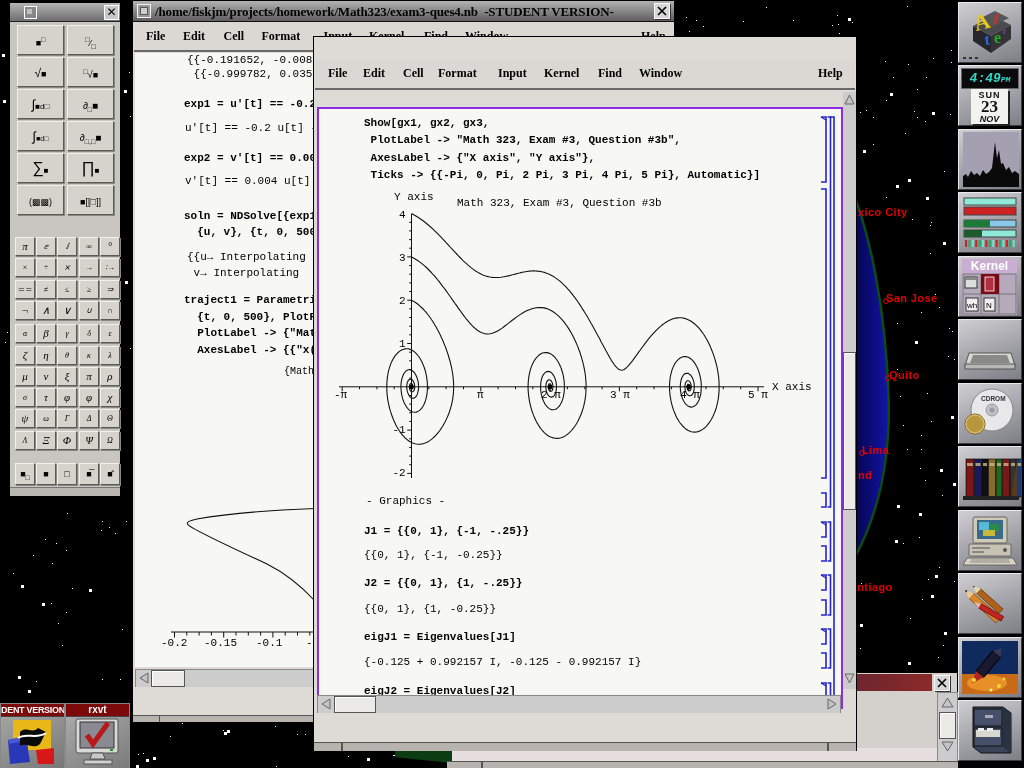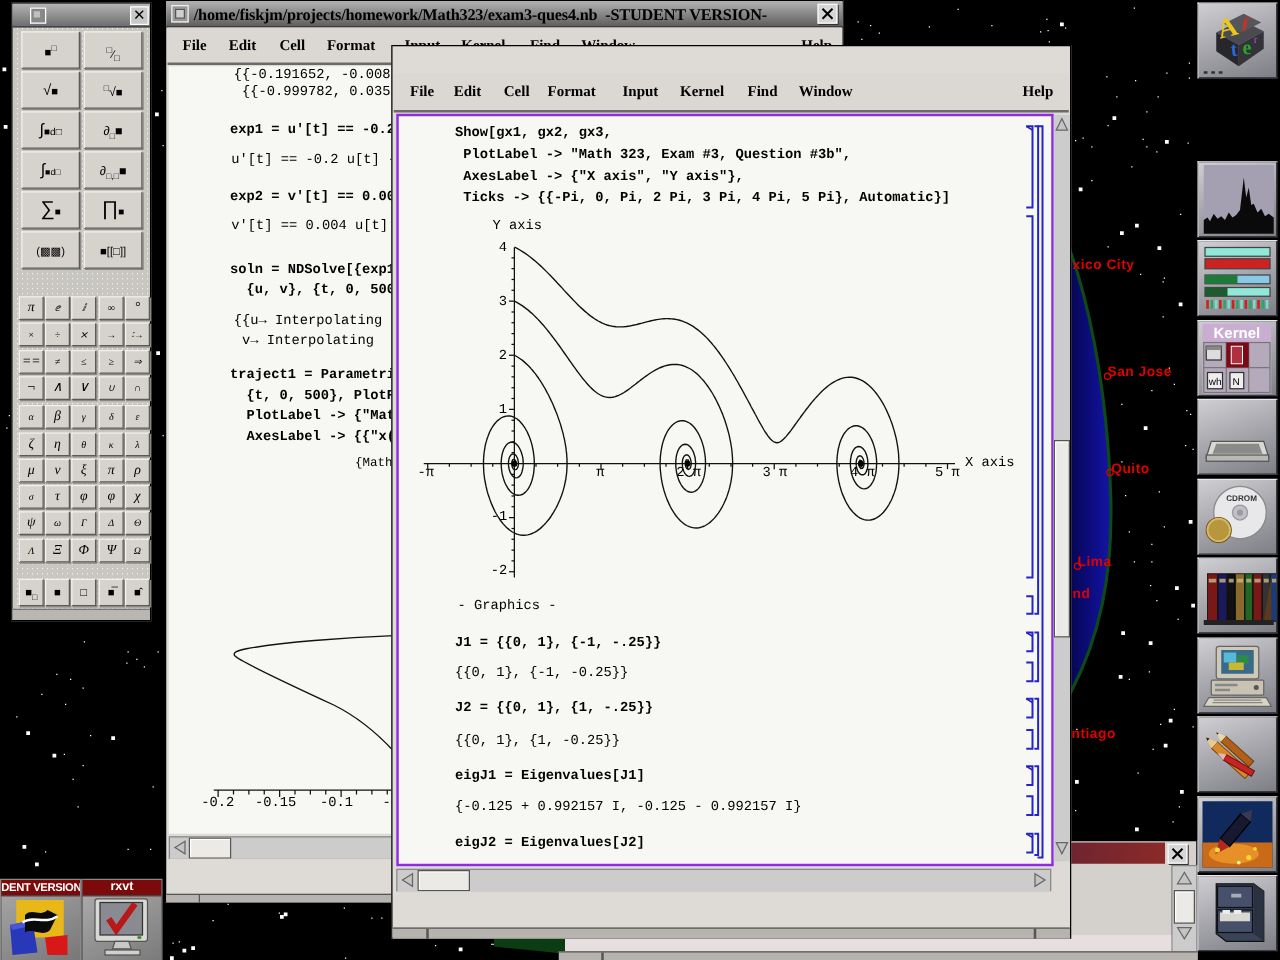--- a/index.html
+++ b/index.html
@@ -206,26 +206,27 @@
         <div class="abs menu" style="left:13px;top:7px">File</div>
         <div class="abs menu" style="left:48px;top:7px">Edit</div>
         <div class="abs menu" style="left:88px;top:7px">Cell</div>
         <div class="abs menu" style="left:123px;top:7px">Format</div>
         <div class="abs menu" style="left:183px;top:7px">Input</div>
         <div class="abs menu" style="left:229px;top:7px">Kernel</div>
         <div class="abs menu" style="left:283px;top:7px">Find</div>
         <div class="abs menu" style="left:324px;top:7px">Window</div>
         <div class="abs menu" style="left:503px;top:7px">Help</div>
       </div>
-<div class="abs" style="left:3px;top:54px;width:522px;height:598px;background:#f7f8f4;border:2px solid #8d2ce0;overflow:hidden">
+<div class="abs" style="left:3px;top:70px;width:522px;height:598px;background:#f7f8f4;border:2px solid #8d2ce0;overflow:hidden">
 <div class="abs mono mb" style="left:45px;top:6px">Show[gx1, gx2, gx3,</div>
 <div class="abs mono mb" style="left:45px;top:23.299999999999997px"> PlotLabel -&gt; "Math 323, Exam #3, Question #3b",</div>
 <div class="abs mono mb" style="left:45px;top:40.599999999999994px"> AxesLabel -&gt; {"X axis", "Y axis"},</div>
 <div class="abs mono mb" style="left:45px;top:57.900000000000006px"> Ticks -&gt; {{-Pi, 0, Pi, 2 Pi, 3 Pi, 4 Pi, 5 Pi}, Automatic}]</div>
 <div class="abs mono" style="left:75px;top:80px">Y axis</div>
+<div class="abs mono" style="left:138px;top:86px">Math 323, Exam #3, Question #3b</div>
 <div class="abs mono" style="left:453px;top:269.5px">X axis</div>
 <div class="abs mono" style="left:15px;top:277.5px">-π</div>
 <div class="abs mono" style="left:158px;top:277.5px">π</div>
 <div class="abs mono" style="left:222px;top:277.5px">2 π</div>
 <div class="abs mono" style="left:291px;top:277.5px">3 π</div>
 <div class="abs mono" style="left:361px;top:277.5px">4 π</div>
 <div class="abs mono" style="left:429px;top:277.5px">5 π</div>
 <div class="abs mono" style="left:80px;top:97.5px">4</div>
 <div class="abs mono" style="left:80px;top:140.8px">3</div>
 <div class="abs mono" style="left:80px;top:184.10000000000002px">2</div>
@@ -357,20 +358,28 @@
         <polygon points="20,16 36,8 50,15 34,23" fill="#55555c"></polygon>
         <text x="17" y="28" font-family="Liberation Serif,serif" font-size="22" font-weight="bold" fill="#e8c818" transform="rotate(-14 17 28)">A</text>
         <text x="34" y="21" font-family="Liberation Serif,serif" font-size="15" font-weight="bold" fill="#d03020" transform="rotate(8 34 21)">f</text>
         <text x="26" y="42" font-family="Liberation Serif,serif" font-size="16" font-weight="bold" fill="#2868d8" transform="rotate(-6 26 42)">t</text>
         <text x="35" y="40" font-family="Liberation Serif,serif" font-size="16" font-weight="bold" fill="#28a828">e</text>
         <text x="44" y="31" font-family="Liberation Serif,serif" font-size="9" fill="#9858c8">r</text>
         <rect x="4" y="54" width="3" height="2" fill="#333"></rect>
         <rect x="10" y="54" width="3" height="2" fill="#333"></rect>
         <rect x="16" y="54" width="3" height="2" fill="#333"></rect>
       </svg></div>
+<div class="tile" style="top:65px">
+      <div class="abs" style="left:2px;top:2px;width:56px;height:19px;background:#0a0a0a;border:1px solid #666;color:#35d8c8;font-family:'Liberation Mono',monospace;font-size:13px;font-weight:bold;text-align:center;line-height:19px;font-style:italic">4:49<span style="font-size:8px">PM</span></div>
+      <div class="abs" style="left:12px;top:23px;width:37px;height:35px;background:#f2f2ee;box-shadow:2px 2px 0 #222;color:#111;text-align:center">
+        <div style="font-size:9px;font-weight:bold;letter-spacing:1px;margin-top:1px">SUN</div>
+        <div style="font-size:17px;font-family:'Liberation Serif',serif;font-weight:bold;line-height:14px">23</div>
+        <div style="font-size:9px;font-style:italic;font-weight:bold">NOV</div>
+      </div>
+    </div>
 <div class="tile" style="top:128.5px"><svg width="62" height="59" viewBox="0 0 62 59">
         <rect x="4" y="2" width="56" height="55" fill="#a59fb2"></rect>
         <path d="M4,57 L4,46 L7,44 L9,47 L12,41 L15,45 L18,43 L21,46 L24,40 L27,44 L30,42 L33,38 L36,12 L38,28 L40,20 L42,34 L44,33 L47,40 L50,37 L53,43 L56,41 L60,44 L60,57 Z" fill="#0a0a0a"></path>
       </svg></div>
 <div class="tile" style="top:192px"><svg width="62" height="59" viewBox="0 0 62 59">
         <rect x="5" y="5" width="52" height="7" fill="#8fe8d8" stroke="#444"></rect>
         <rect x="5" y="14" width="52" height="8" fill="#cc2222" stroke="#444"></rect>
         <rect x="5" y="27" width="52" height="7" fill="#88c8e8" stroke="#444"></rect>
         <rect x="5" y="27" width="26" height="7" fill="#1e7a3a"></rect>
         <rect x="5" y="37" width="52" height="7" fill="#8fe8d8" stroke="#444"></rect>

